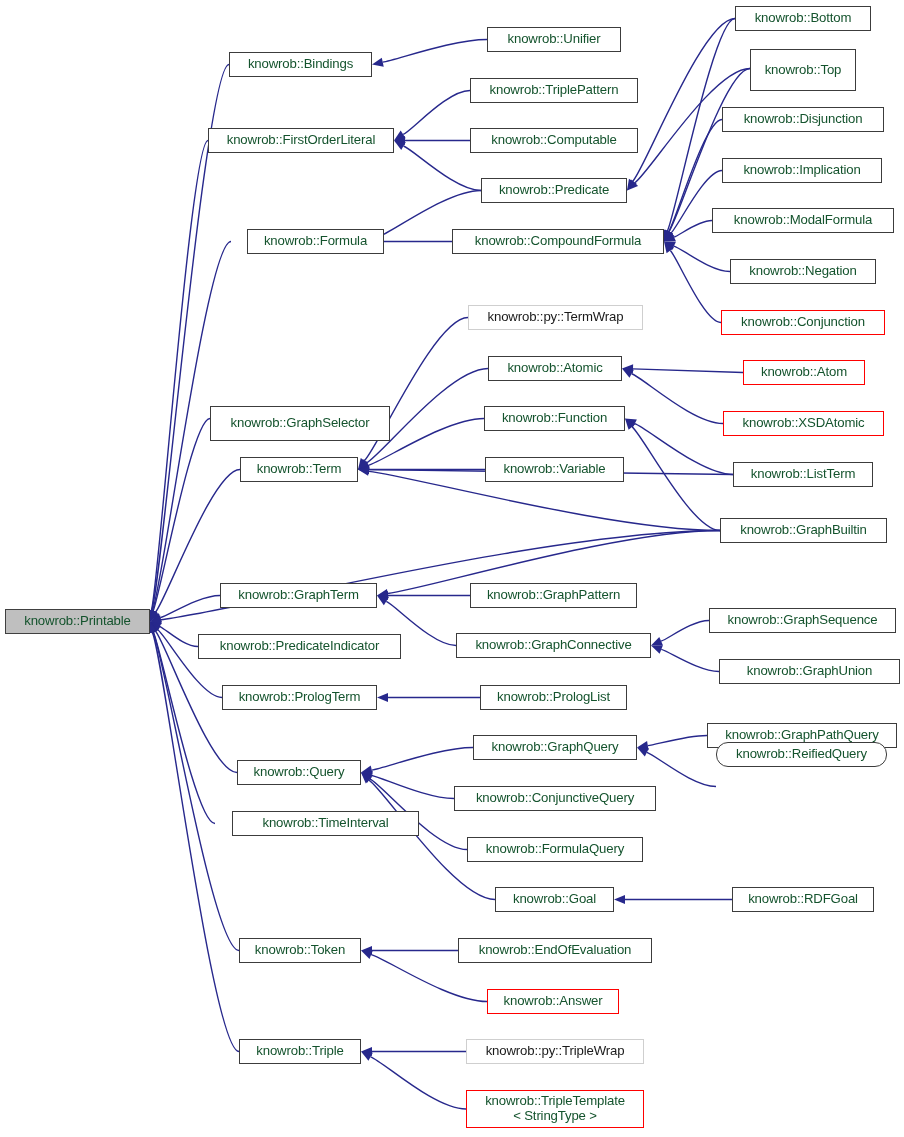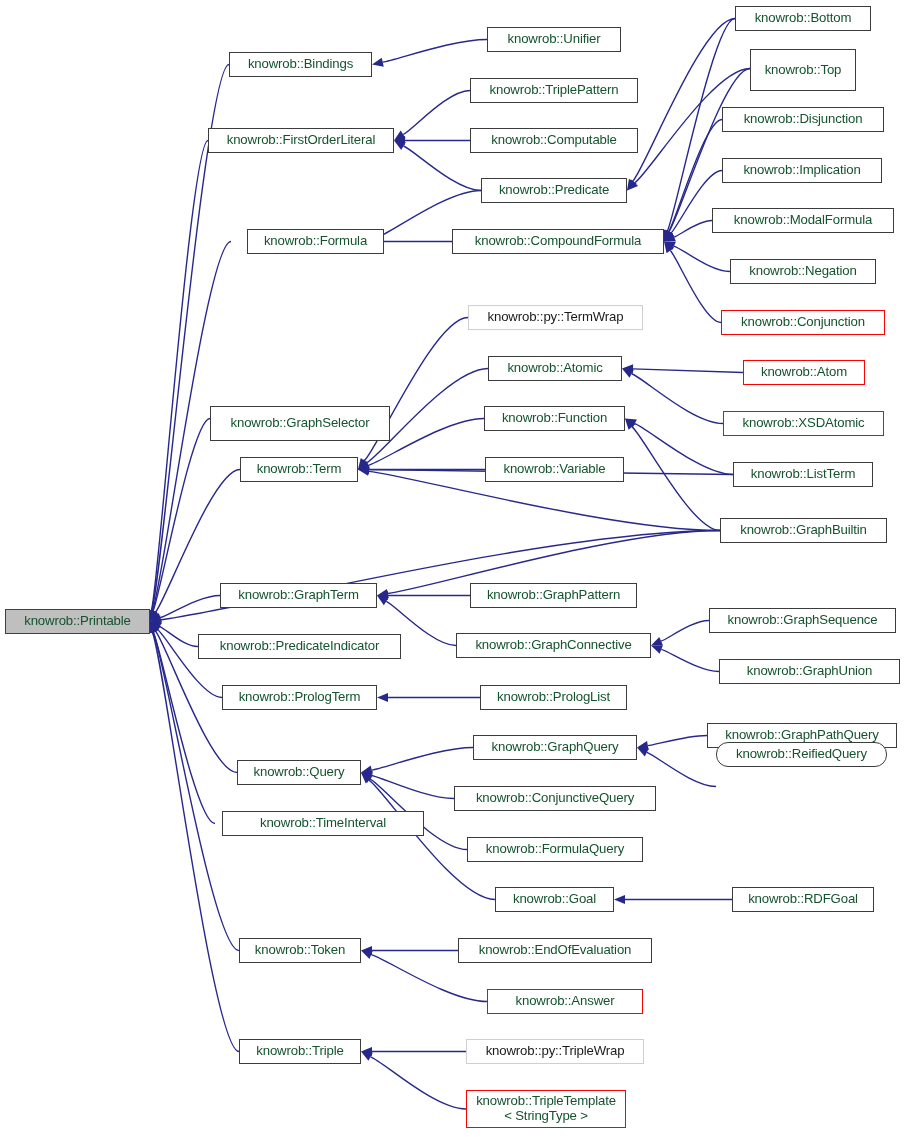--- a/index.html
+++ b/index.html
@@ -181,43 +181,43 @@
       <div class="node-box root" style="left: 5px; top: 609px; width: 145px; height: 25px;">knowrob::Printable</div>
       <div class="node-box" style="left: 229px; top: 52px; width: 143px; height: 25px;">knowrob::Bindings</div>
       <div class="node-box" style="left: 208px; top: 128px; width: 186px; height: 25px;">knowrob::FirstOrderLiteral</div>
       <div class="node-box" style="left: 231px; top: 229px; width: 137px; height: 25px; margin-left: 16px;">knowrob::Formula</div>
       <div class="node-box" style="left: 210px; top: 406px; width: 180px; height: 35px;">knowrob::GraphSelector</div>
       <div class="node-box" style="left: 240px; top: 457px; width: 118px; height: 25px;">knowrob::Term</div>
       <div class="node-box" style="left: 220px; top: 583px; width: 157px; height: 25px;">knowrob::GraphTerm</div>
       <div class="node-box" style="left: 198px; top: 634px; width: 203px; height: 25px;">knowrob::PredicateIndicator</div>
       <div class="node-box" style="left: 222px; top: 685px; width: 155px; height: 25px;">knowrob::PrologTerm</div>
       <div class="node-box" style="left: 237px; top: 760px; width: 124px; height: 25px;">knowrob::Query</div>
-      <div class="node-box" style="left: 222px; top: 811px; width: 202px; height: 25px;">knowrob::TimeInterval</div>
+      <div class="node-box" style="left: 232px; top: 811px; width: 187px; height: 25px;">knowrob::TimeInterval</div>
       <div class="node-box" style="left: 239px; top: 938px; width: 122px; height: 25px;">knowrob::Token</div>
       <div class="node-box" style="left: 239px; top: 1039px; width: 122px; height: 25px;">knowrob::Triple</div>
       <div class="node-box" style="left: 487px; top: 27px; width: 134px; height: 25px;">knowrob::Unifier</div>
       <div class="node-box" style="left: 470px; top: 78px; width: 168px; height: 25px;">knowrob::TriplePattern</div>
       <div class="node-box" style="left: 470px; top: 128px; width: 168px; height: 25px;">knowrob::Computable</div>
       <div class="node-box" style="left: 481px; top: 178px; width: 146px; height: 25px;">knowrob::Predicate</div>
       <div class="node-box" style="left: 452px; top: 229px; width: 212px; height: 25px;">knowrob::CompoundFormula</div>
       <div class="node-box faded" style="left: 468px; top: 305px; width: 175px; height: 25px;">knowrob::py::TermWrap</div>
       <div class="node-box" style="left: 488px; top: 356px; width: 134px; height: 25px;">knowrob::Atomic</div>
       <div class="node-box" style="left: 484px; top: 406px; width: 141px; height: 25px;">knowrob::Function</div>
       <div class="node-box" style="left: 485px; top: 457px; width: 139px; height: 25px;">knowrob::Variable</div>
       <div class="node-box" style="left: 470px; top: 583px; width: 167px; height: 25px;">knowrob::GraphPattern</div>
       <div class="node-box" style="left: 456px; top: 633px; width: 195px; height: 25px;">knowrob::GraphConnective</div>
       <div class="node-box" style="left: 480px; top: 685px; width: 147px; height: 25px;">knowrob::PrologList</div>
       <div class="node-box" style="left: 473px; top: 735px; width: 164px; height: 25px;">knowrob::GraphQuery</div>
       <div class="node-box" style="left: 454px; top: 786px; width: 202px; height: 25px;">knowrob::ConjunctiveQuery</div>
       <div class="node-box" style="left: 467px; top: 837px; width: 176px; height: 25px;">knowrob::FormulaQuery</div>
       <div class="node-box" style="left: 495px; top: 887px; width: 119px; height: 25px;">knowrob::Goal</div>
       <div class="node-box" style="left: 458px; top: 938px; width: 194px; height: 25px;">knowrob::EndOfEvaluation</div>
-      <div class="node-box highlight" style="left: 487px; top: 989px; width: 156px; height: 25px;">knowrob::Answer</div>
+      <div class="node-box highlight" style="left: 487px; top: 989px; width: 132px; height: 25px;">knowrob::Answer</div>
       <div class="node-box faded" style="left: 466px; top: 1039px; width: 178px; height: 25px;">knowrob::py::TripleWrap</div>
-      <div class="node-box highlight" style="left: 466px; top: 1090px; width: 160px; height: 38px;">knowrob::TripleTemplate
+      <div class="node-box highlight" style="left: 466px; top: 1090px; width: 178px; height: 38px;">knowrob::TripleTemplate
 &lt; StringType &gt;</div>
       <div class="node-box" style="left: 735px; top: 6px; width: 136px; height: 25px;">knowrob::Bottom</div>
       <div class="node-box" style="left: 750px; top: 49px; width: 106px; height: 42px;">knowrob::Top</div>
       <div class="node-box" style="left: 722px; top: 107px; width: 162px; height: 25px;">knowrob::Disjunction</div>
       <div class="node-box" style="left: 722px; top: 158px; width: 160px; height: 25px;">knowrob::Implication</div>
       <div class="node-box" style="left: 712px; top: 208px; width: 182px; height: 25px;">knowrob::ModalFormula</div>
       <div class="node-box" style="left: 730px; top: 259px; width: 146px; height: 25px;">knowrob::Negation</div>
       <div class="node-box highlight" style="left: 721px; top: 310px; width: 164px; height: 25px;">knowrob::Conjunction</div>
       <div class="node-box highlight" style="left: 743px; top: 360px; width: 122px; height: 25px;">knowrob::Atom</div>
       <div class="node-box highlight" style="left: 723px; top: 411px; width: 161px; height: 25px;">knowrob::XSDAtomic</div>

